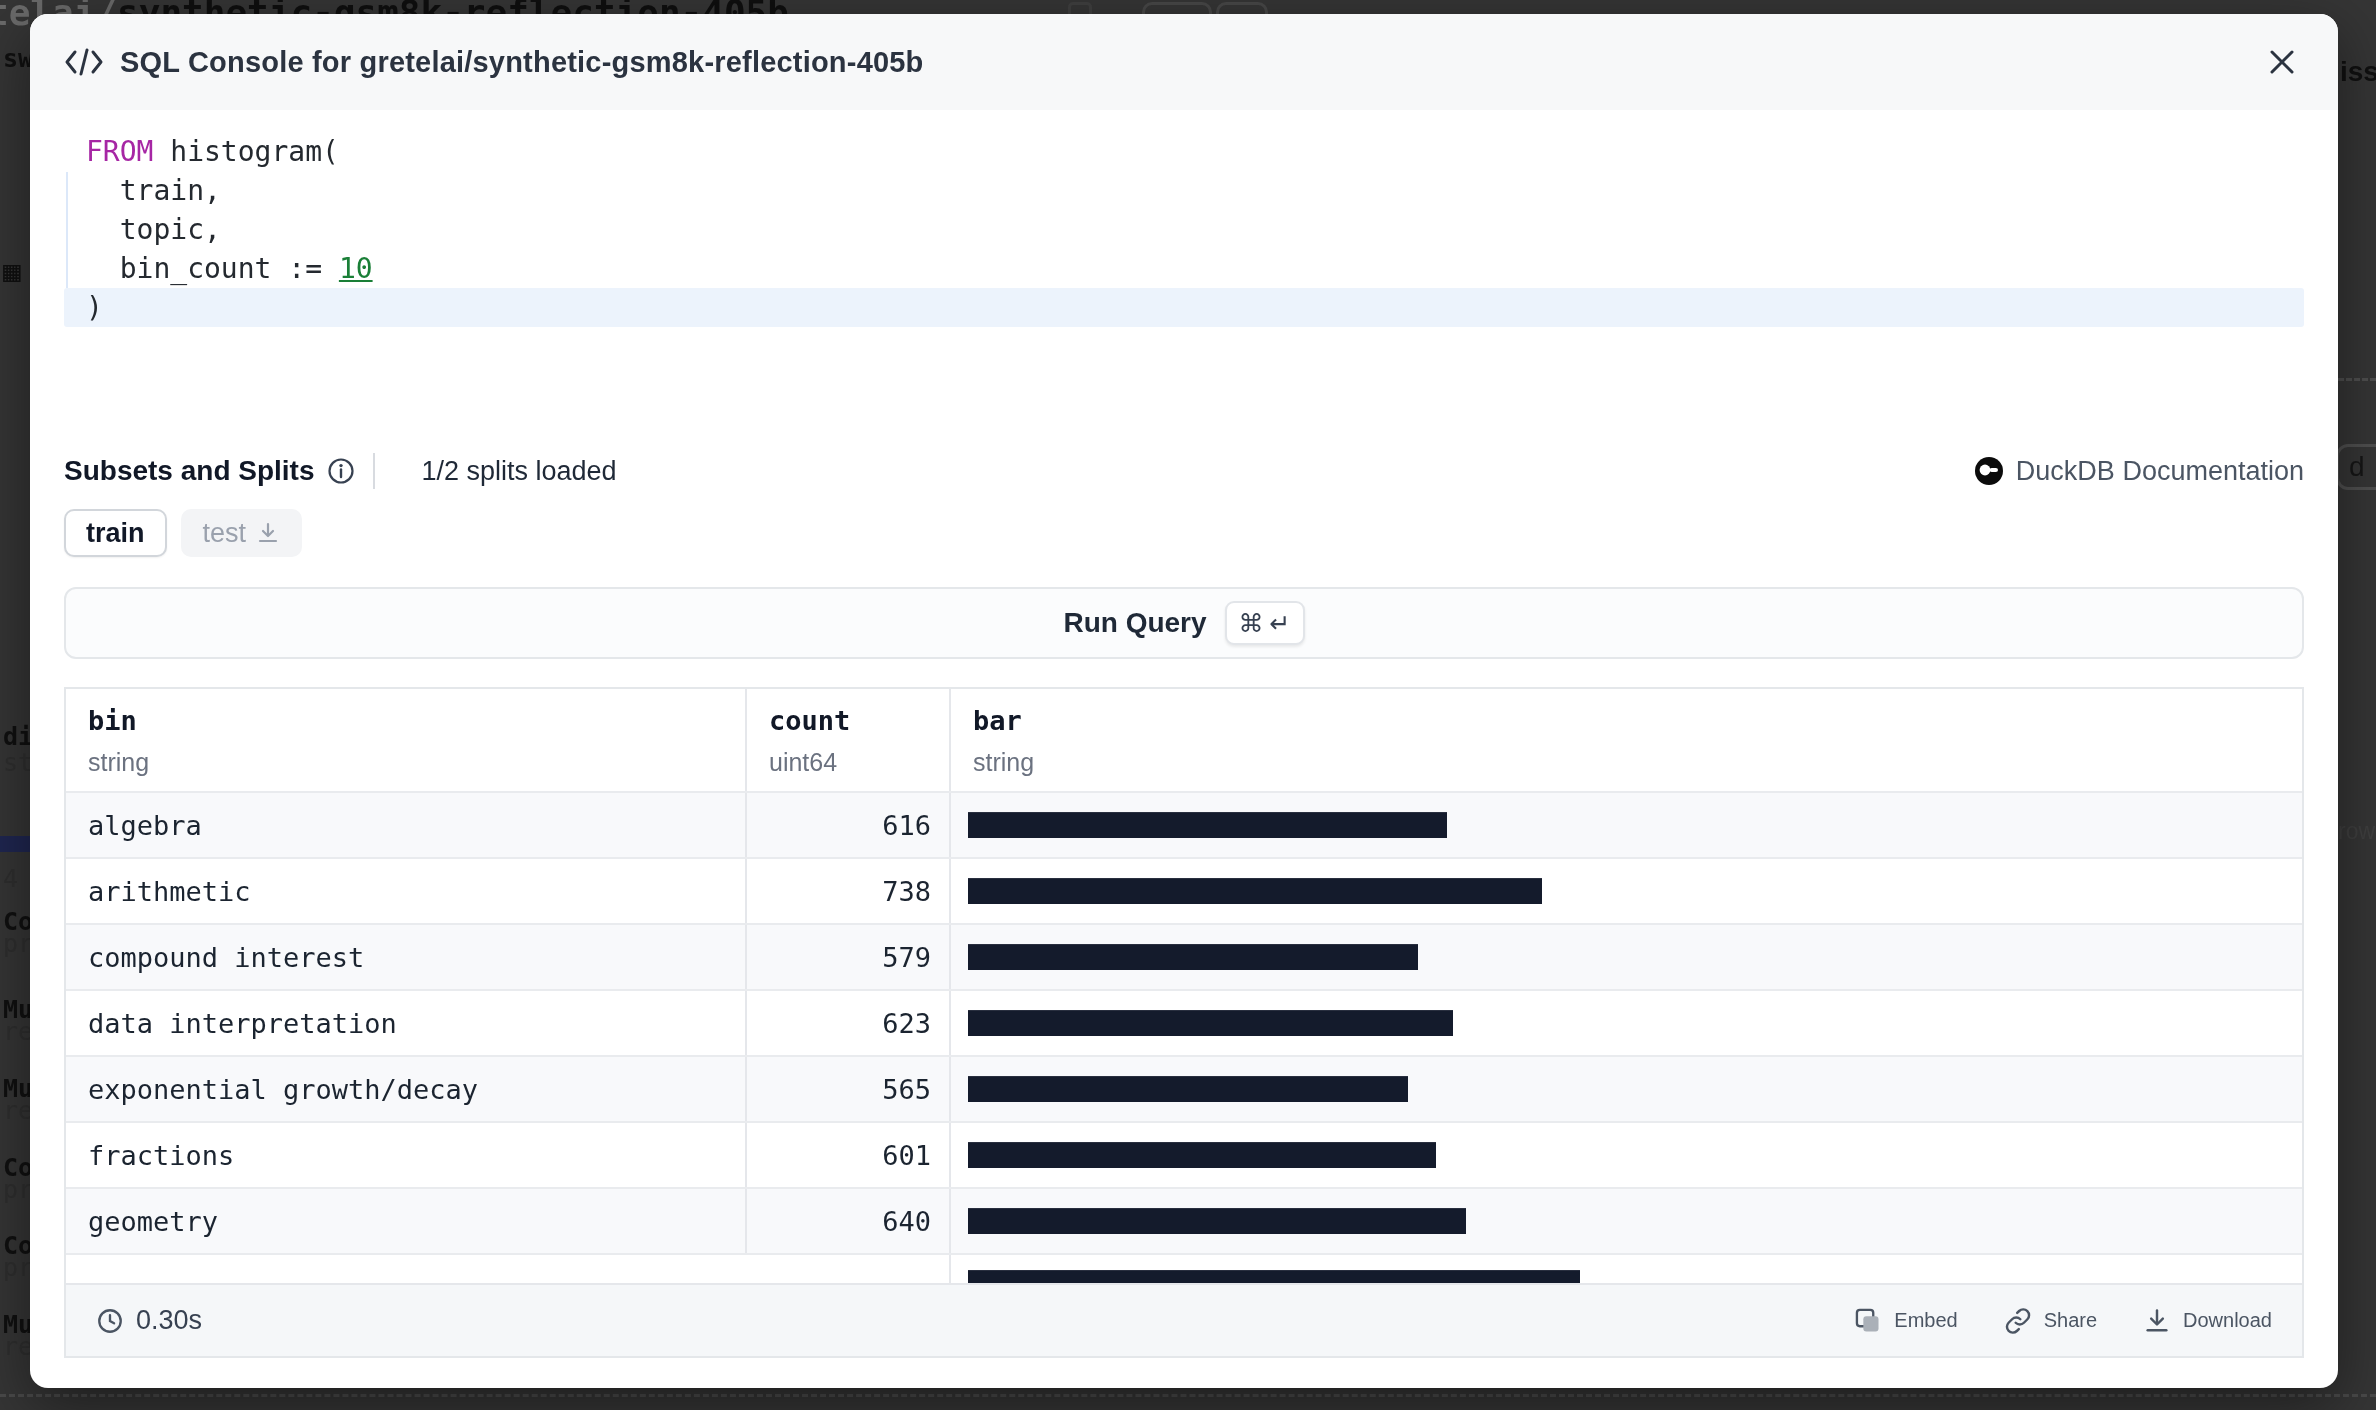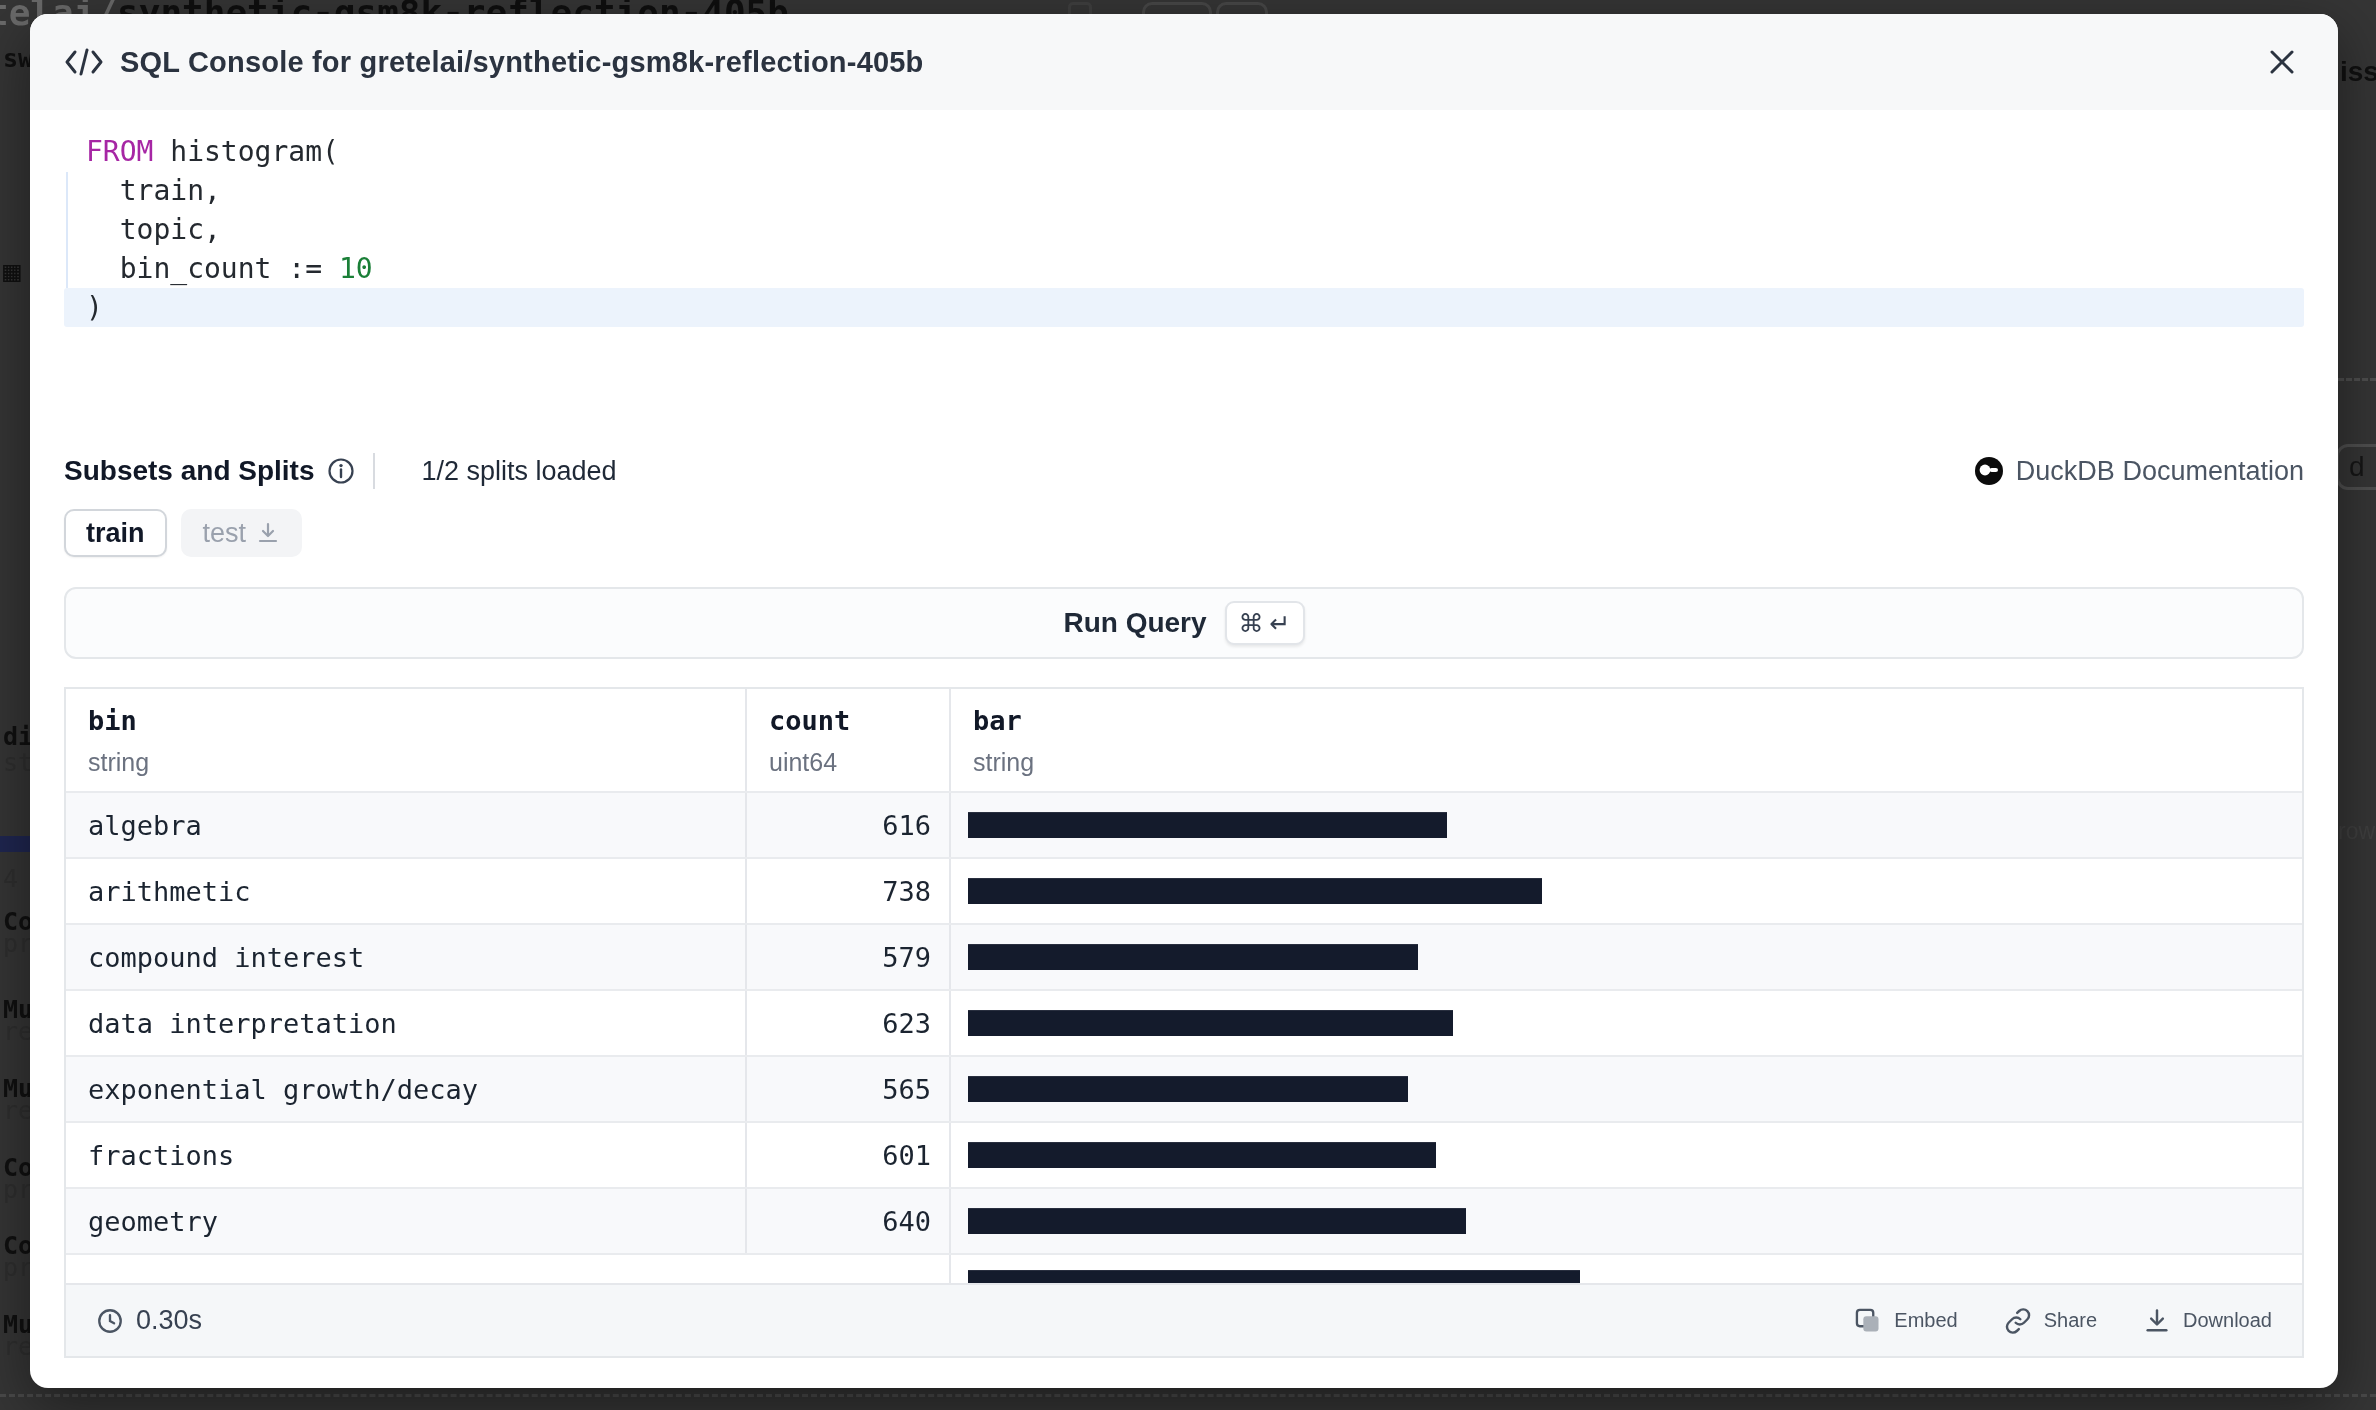--- a/index.html
+++ b/index.html
@@ -40,21 +40,21 @@
   .modal-title { font-size:29px; font-weight:bold; color:#2b3340; letter-spacing:0.2px; }
   .close-btn { margin-left:auto; width:44px; height:44px; display:flex; align-items:center;
      justify-content:center; cursor:pointer; border-radius:8px; }
 
   
   .code-area { position:relative; padding:22px 34px 8px 34px;
      font-family:"DejaVu Sans Mono", monospace; font-size:28px; }
   .code-line { height:39px; line-height:39px; padding-left:22px; white-space:pre; color:#24292f; }
   .code-line.hl { background:#ecf3fc; border-radius:3px; }
   .tok-kw { color:#a626a4; }
-  .tok-num { color:#1a7f37; }
+  .tok-num { color:#1a7f37;text-decoration:underline; }
   .tok-pl { color:#24292f; }
   .indent-guide { position:absolute; left:36px; top:62px; width:2px; height:116px; background:#dce8f9; }
 
   
   .subsets-row { margin-top:118px; padding:0 34px; display:flex; align-items:center; }
   .subsets-title { font-size:28px; font-weight:bold; color:#111827; }
   .info-icon { margin-left:12px; display:flex; align-items:center; }
   .v-divider { width:2px; height:36px; background:#d8dbe0; margin:0 18px; }
   .subsets-status { font-size:27px; color:#1f2937;margin-left:29px; }
   .doc-link { margin-left:auto; display:flex; align-items:center; gap:12px; cursor:pointer; }

